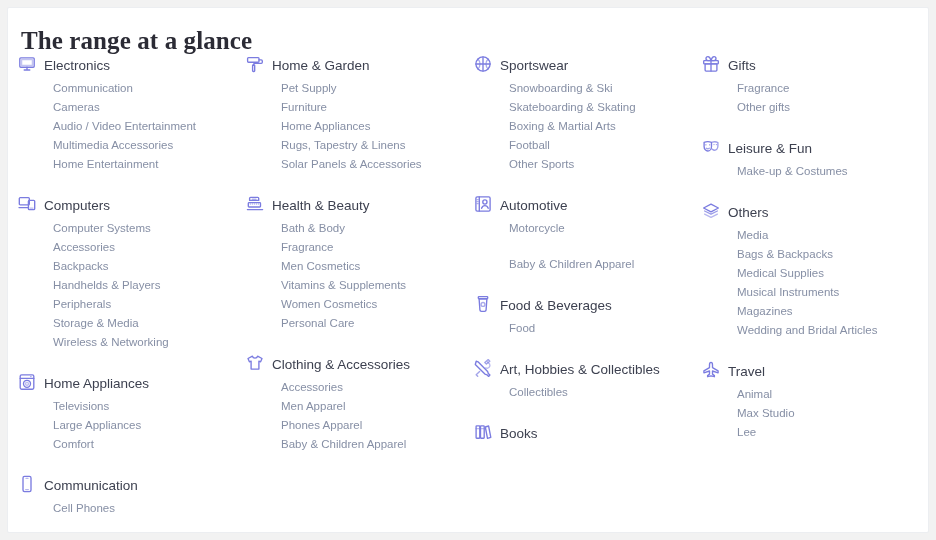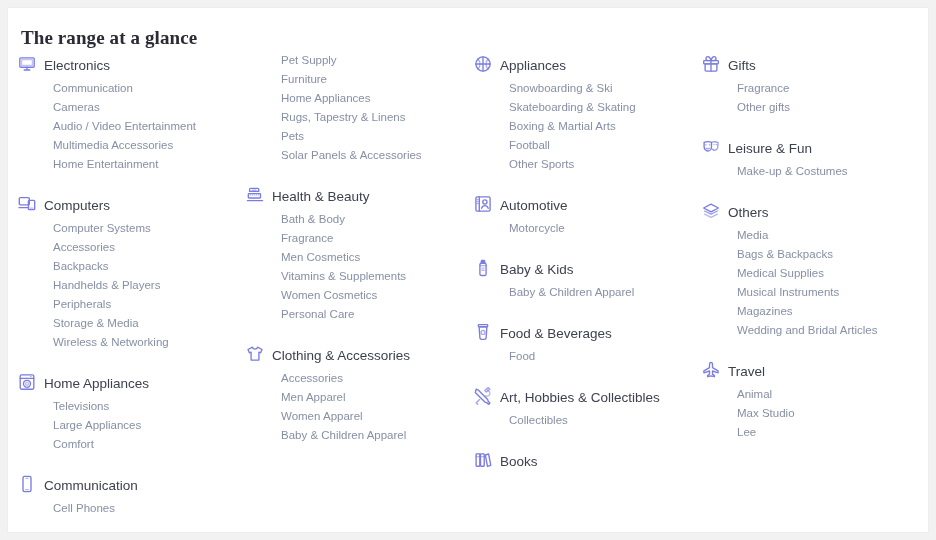--- a/index.html
+++ b/index.html
@@ -26,21 +26,21 @@
     border: 1px solid #eceef1;
     border-radius: 2px;
     overflow: hidden;
   }
 
   #page-title {
     position: absolute;
     left: 13px;
     top: 19px;
     font-family: "Liberation Serif", serif;
-    font-size: 19px;
+    font-size: 25px;
     font-weight: bold;
     color: #2b2b35;
     letter-spacing: 0.1px;
   }
 
   #columns {
     position: absolute;
     left: 10px;
     top: 43px;
     width: 905px;
@@ -173,26 +173,35 @@
             </span>
             <span class="group-title">Communication</span>
           </div>
           <ul class="sub-list">
             <li class="sub-item">Cell Phones</li>
           </ul>
         </div>
       </div>
       <div class="column">
         <div class="group">
+          <div class="group-head">
+            <span class="group-icon">
+              <svg width="18" height="18" viewBox="0 0 18 18">
+                <rect x="1.6" y="2.6" width="11.4" height="4.6" rx=".9" fill="none" stroke="currentColor" stroke-width="1.35" stroke-linecap="round" stroke-linejoin="round"></rect>
+                <path d="M13 4.9h2.3a1 1 0 0 1 1 1v1.4a1 1 0 0 1-1 1H8.6a1 1 0 0 0-1 1v1.1" fill="none" stroke="currentColor" stroke-width="1.35" stroke-linecap="round" stroke-linejoin="round"></path>
+                <rect x="6.6" y="9.9" width="2.1" height="6.6" rx=".7" fill="none" stroke="currentColor" stroke-width="1.35" stroke-linecap="round" stroke-linejoin="round"></rect>
+              </svg>
+            </span>
+            <span class="group-title">Home &amp; Garden</span>
+          </div>
           <ul class="sub-list">
             <li class="sub-item">Pet Supply</li>
             <li class="sub-item">Furniture</li>
             <li class="sub-item">Home Appliances</li>
             <li class="sub-item">Rugs, Tapestry &amp; Linens</li>
-            <li class="sub-item">Pets</li>
             <li class="sub-item">Solar Panels &amp; Accessories</li>
           </ul>
         </div>
         <div class="group">
           <div class="group-head">
             <span class="group-icon">
               <svg width="18" height="18" viewBox="0 0 18 18">
                 <path d="M4.6 2.3h7.1a1 1 0 0 1 1 1v2.1h-9.1V3.3a1 1 0 0 1 1-1z" fill="none" stroke="currentColor" stroke-width="1.35" stroke-linecap="round" stroke-linejoin="round"></path>
                 <path d="M6.4 4.2h3.6" fill="none" stroke="currentColor" stroke-width="1.35" stroke-linecap="round" stroke-linejoin="round" opacity=".55"></path>
                 <rect x="2.3" y="7.6" width="12.2" height="4.4" rx=".8" fill="none" stroke="currentColor" stroke-width="1.35" stroke-linecap="round" stroke-linejoin="round"></rect>
@@ -216,36 +225,36 @@
             <span class="group-icon">
               <svg width="18" height="18" viewBox="0 0 18 18">
                 <path d="M6.4 2.2 2 4.5l1.4 3.3 1.7-.7v8h7.8v-8l1.7.7L16 4.5l-4.4-2.3a2.7 2.7 0 0 1-5.2 0z" fill="none" stroke="currentColor" stroke-width="1.35" stroke-linecap="round" stroke-linejoin="round"></path>
               </svg>
             </span>
             <span class="group-title">Clothing &amp; Accessories</span>
           </div>
           <ul class="sub-list">
             <li class="sub-item">Accessories</li>
             <li class="sub-item">Men Apparel</li>
-            <li class="sub-item">Women Apparel</li>
+            <li class="sub-item">Phones Apparel</li>
             <li class="sub-item">Baby &amp; Children Apparel</li>
           </ul>
         </div>
       </div>
       <div class="column">
         <div class="group">
           <div class="group-head">
             <span class="group-icon">
               <svg width="18" height="18" viewBox="0 0 18 18">
                 <circle cx="9" cy="9" r="7.1" fill="none" stroke="currentColor" stroke-width="1.35" stroke-linecap="round" stroke-linejoin="round"></circle>
                 <path d="M1.9 9h14.2M9 1.9v14.2" fill="none" stroke="currentColor" stroke-width="1.35" stroke-linecap="round" stroke-linejoin="round"></path>
                 <path d="M3.9 3.9c2.8 2.8 2.8 7.4 0 10.2M14.1 3.9c-2.8 2.8-2.8 7.4 0 10.2" fill="none" stroke="currentColor" stroke-width="1.35" stroke-linecap="round" stroke-linejoin="round" opacity=".65"></path>
               </svg>
             </span>
-            <span class="group-title">Appliances</span>
+            <span class="group-title">Sportswear</span>
           </div>
           <ul class="sub-list">
             <li class="sub-item">Snowboarding &amp; Ski</li>
             <li class="sub-item">Skateboarding &amp; Skating</li>
             <li class="sub-item">Boxing &amp; Martial Arts</li>
             <li class="sub-item">Football</li>
             <li class="sub-item">Other Sports</li>
           </ul>
         </div>
         <div class="group">
@@ -259,32 +268,20 @@
                 <path d="M7.6 13.3c.6-1.8 1.9-2.7 3.3-2.7s2.7.9 3.3 2.7" fill="none" stroke="currentColor" stroke-width="1.35" stroke-linecap="round" stroke-linejoin="round"></path>
               </svg>
             </span>
             <span class="group-title">Automotive</span>
           </div>
           <ul class="sub-list">
             <li class="sub-item">Motorcycle</li>
           </ul>
         </div>
         <div class="group">
-          <div class="group-head">
-            <span class="group-icon">
-              <svg width="18" height="18" viewBox="0 0 18 18">
-                <path d="M7.6 1.4h2.8v1.3H7.6z" fill="none" stroke="currentColor" stroke-width="1.35" stroke-linecap="round" stroke-linejoin="round"></path>
-                <path d="M7.2 2.7h3.6v1.5H7.2z" fill="none" stroke="currentColor" stroke-width="1.35" stroke-linecap="round" stroke-linejoin="round"></path>
-                <rect x="5.9" y="4.2" width="6.2" height="12.3" rx="1.6" fill="none" stroke="currentColor" stroke-width="1.35" stroke-linecap="round" stroke-linejoin="round"></rect>
-                <path d="M5.9 6.6h6.2" fill="none" stroke="currentColor" stroke-width="1.35" stroke-linecap="round" stroke-linejoin="round" opacity=".6"></path>
-                <path d="M7.8 9.1h2.4M7.8 11.2h2.4" fill="none" stroke="currentColor" stroke-width="1.35" stroke-linecap="round" stroke-linejoin="round" opacity=".55"></path>
-              </svg>
-            </span>
-            <span class="group-title">Baby &amp; Kids</span>
-          </div>
           <ul class="sub-list">
             <li class="sub-item">Baby &amp; Children Apparel</li>
           </ul>
         </div>
         <div class="group">
           <div class="group-head">
             <span class="group-icon">
               <svg width="18" height="18" viewBox="0 0 18 18">
                 <rect x="4.3" y="1.6" width="9.4" height="2.1" rx=".7" fill="none" stroke="currentColor" stroke-width="1.35" stroke-linecap="round" stroke-linejoin="round"></rect>
                 <path d="M5.1 3.7h7.8l-.8 11.2a1.5 1.5 0 0 1-1.5 1.4H7.4a1.5 1.5 0 0 1-1.5-1.4z" fill="none" stroke="currentColor" stroke-width="1.35" stroke-linecap="round" stroke-linejoin="round"></path>

